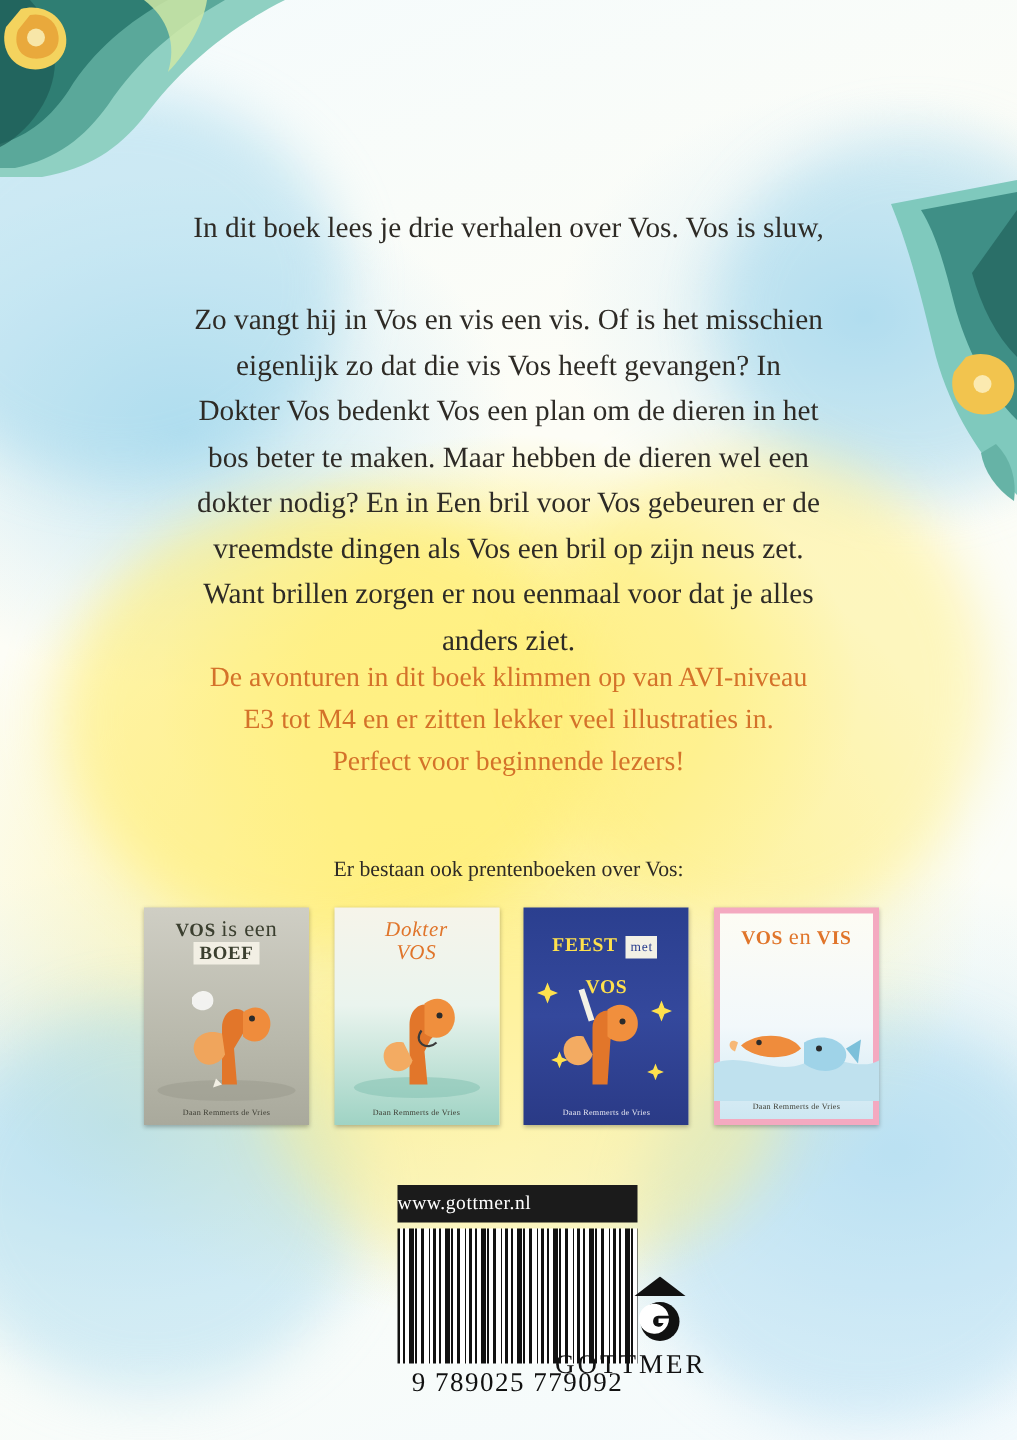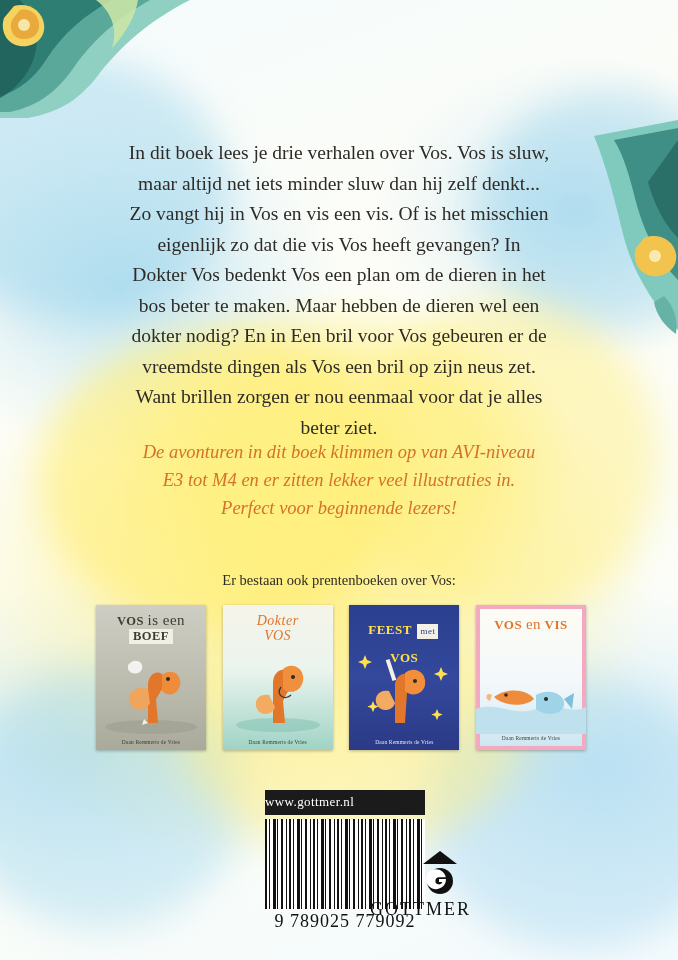--- a/index.html
+++ b/index.html
@@ -75,21 +75,20 @@
     color: #2e2b26;
     font-family: "Liberation Serif", serif;
   }
 
   .avi {
     position: absolute;
     left: 100px;
     top: 438px;
     width: 478px;
     text-align: center;
-    font-style: italic;
     font-size: 18.5px;
     line-height: 28px;
     color: #d4722a;
     font-family: "Liberation Serif", serif;
   }
 
   .also-line {
     position: absolute;
     left: 0;
     top: 572px;
@@ -278,29 +277,29 @@
         <circle cx="97" cy="136" r="6" fill="#fbeab0"></circle>
       </g>
       <path d="M106,176 C116,186 120,200 118,214 C106,206 98,194 96,182 Z" fill="#66b3a6"></path>
     </svg>
   </div>
 
   <div class="content">
 
     <div class="blurb">
       <span>In dit boek lees je drie verhalen over Vos. Vos is sluw,</span><br>
-      <span>maar altijd net iets minder sluw dan hij zelf denkt...</span><br>
+      <br>
       <span>Zo vangt hij in Vos en vis een vis. Of is het misschien</span><br>
       <span>eigenlijk zo dat die vis Vos heeft gevangen?  In</span><br>
       <span>Dokter Vos bedenkt Vos een plan om de dieren in het</span><br>
       <span>bos beter te maken. Maar hebben de dieren wel een</span><br>
       <span>dokter nodig? En in Een bril voor Vos gebeuren er de</span><br>
       <span>vreemdste dingen als Vos een bril op zijn neus zet.</span><br>
       <span>Want brillen zorgen er nou eenmaal voor dat je alles</span><br>
-      <span>beter ziet.</span>
+      <span>anders ziet.</span>
     </div>
 
     <div class="avi">
       <span>De avonturen in dit boek klimmen op van AVI-niveau</span><br>
       <span>E3 tot M4 en er zitten lekker veel illustraties in.</span><br>
       <span>Perfect voor beginnende lezers!</span>
     </div>
 
     <div class="also-line">Er bestaan ook prentenboeken over Vos:</div>
 

